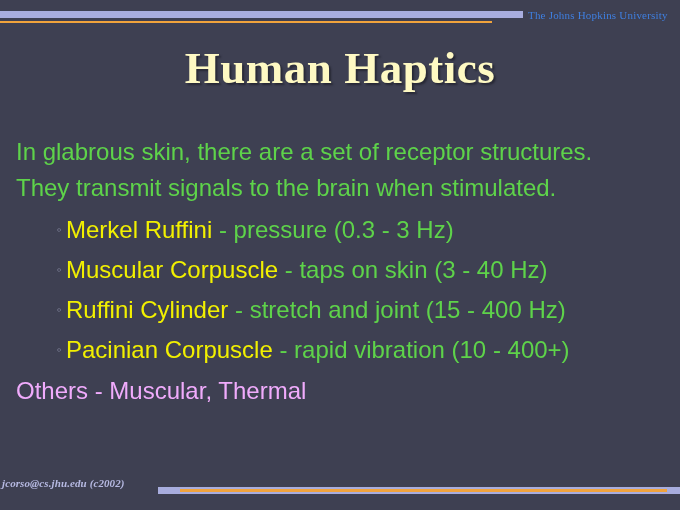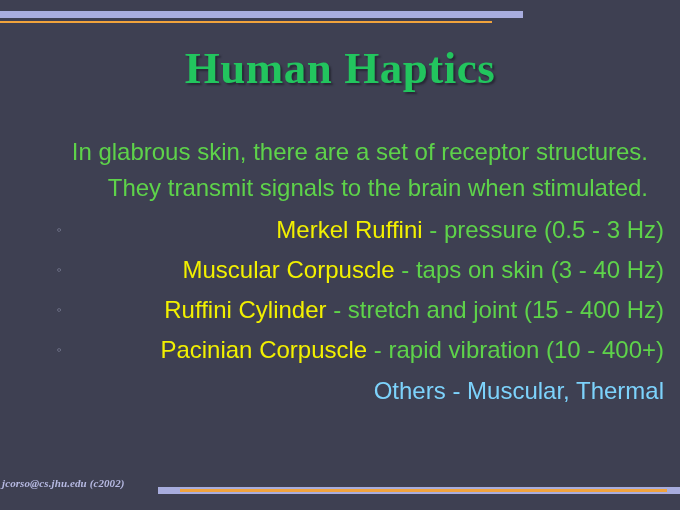--- a/index.html
+++ b/index.html
@@ -52,32 +52,31 @@
   
   .slide-title {
     position: absolute;
     left: 0;
     top: 42px;
     width: 680px;
     text-align: center;
     font-family: "Liberation Serif", serif;
     font-size: 45px;
     font-weight: bold;
-    color: #22c55e;
+    color: #fef9c3;
     letter-spacing: 0.5px;
     text-shadow: 2px 2px 2px rgba(20,20,30,0.55);
   }
 
   
   .body-block {
     position: absolute;
     left: 16px;
     top: 134px;
     width: 648px;
-    text-align: right;
   }
   .intro {
     font-size: 24px;
     line-height: 36px;
     color: #5ed34a;
     width: 632px;
   }
   .bullet-list {
     margin: 4px 0 0 0;
     padding: 0;
@@ -100,21 +99,21 @@
   }
   .term {
     color: #f2f000;
   }
   .desc {
     color: #5ed34a;
   }
   .others-line {
     font-size: 24px;
     line-height: 38px;
-    color: #7dd3fc;
+    color: #f0abfc;
     margin-top: 2px;
   }
 
   
   .footer-email {
     position: absolute;
     left: 2px;
     top: 477px;
     font-family: "Liberation Serif", serif;
     font-style: italic;
@@ -142,32 +141,33 @@
   }
 </style>
 </head>
 <body>
 
 <div class="slide">
 
   <div class="top-bar-lavender"></div>
   <div class="top-bar-orange"></div>
 
+  <div class="jhu-header">The Johns Hopkins University</div>
 
   <div class="slide-title">Human Haptics</div>
 
   <div class="body-block">
 
     <div class="intro">In glabrous skin, there are a set of receptor structures.  They transmit signals to the brain when stimulated.</div>
 
     <ul class="bullet-list">
 
       <li class="bullet-item">
         <span class="bullet-marker">◦</span>
-        <span class="term">Merkel Ruffini</span><span class="desc"> - pressure (0.5 - 3 Hz)</span>
+        <span class="term">Merkel Ruffini</span><span class="desc"> - pressure (0.3 - 3 Hz)</span>
       </li>
 
       <li class="bullet-item">
         <span class="bullet-marker">◦</span>
         <span class="term">Muscular Corpuscle</span><span class="desc"> - taps on skin (3 - 40 Hz)</span>
       </li>
 
       <li class="bullet-item">
         <span class="bullet-marker">◦</span>
         <span class="term">Ruffini Cylinder</span><span class="desc"> - stretch and joint (15 - 400 Hz)</span>

